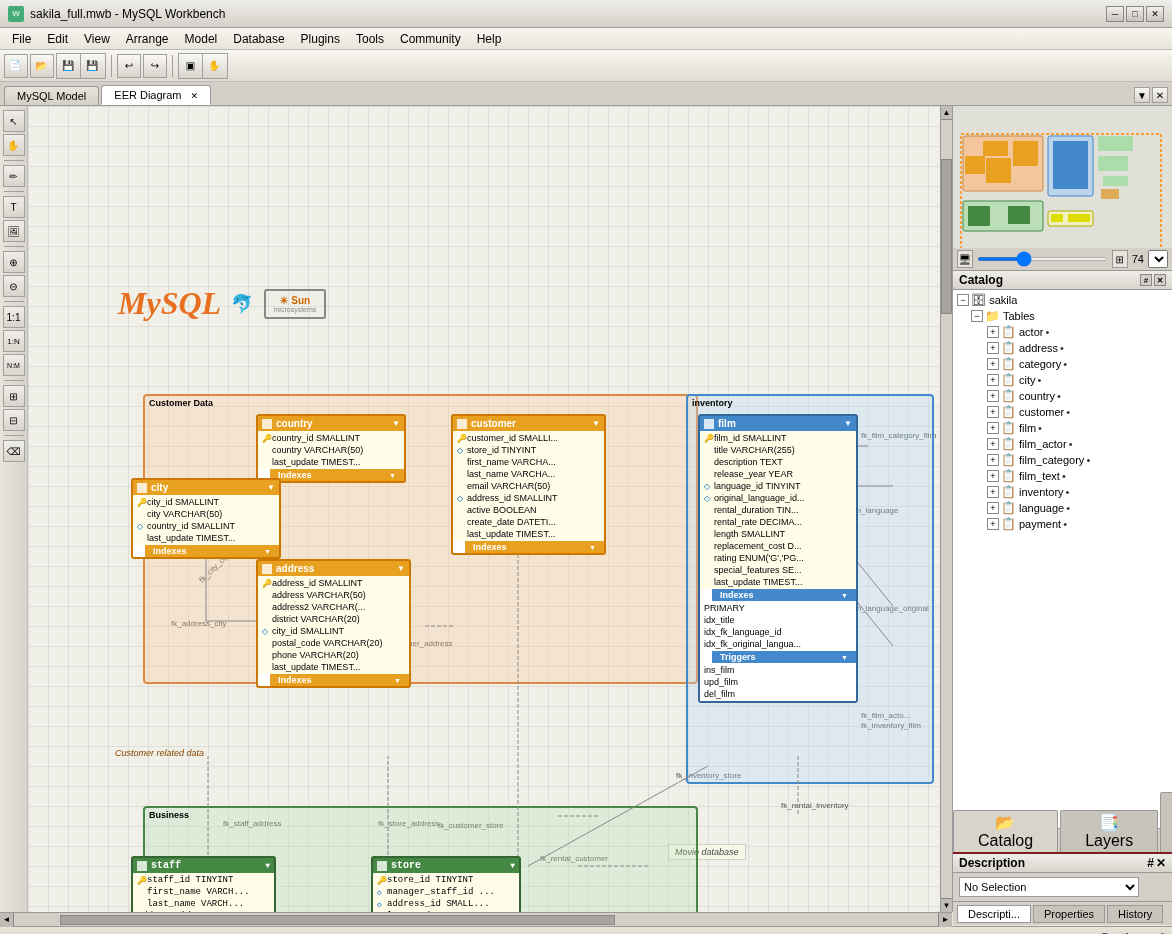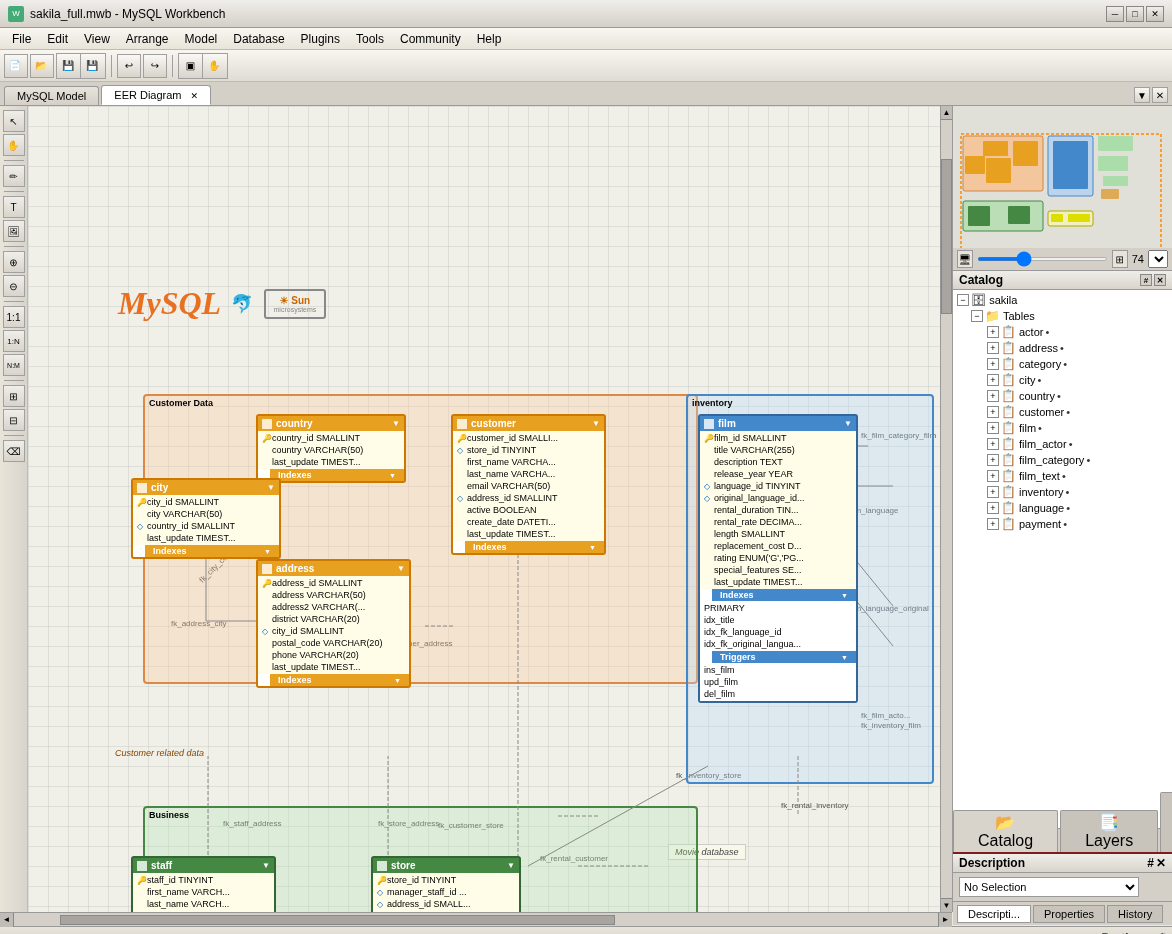--- a/index.html
+++ b/index.html
@@ -259,21 +259,21 @@
     .eer-table.orange { border-color: #cc7700; }
     .eer-table.orange .eer-table-header { background: #e8a020; }
     .eer-section-header.orange-sec { background: #e8a020; }
 
     
     .eer-table.blue { border-color: #336699; }
     .eer-table.blue .eer-table-header { background: #4488cc; }
     .eer-section-header.blue-sec { background: #4488cc; }
 
     
-    .eer-table.green { border-color: #336633; }
+    .eer-table.green { border-color: #336633; font-family: Liberation Mono, monospace; }
     .eer-table.green .eer-table-header { background: #448844; }
 
     
     .eer-group {
       position: absolute;
       border: 2px solid;
       border-radius: 4px;
       z-index: 1;
       margin-left: 28px;
     }

